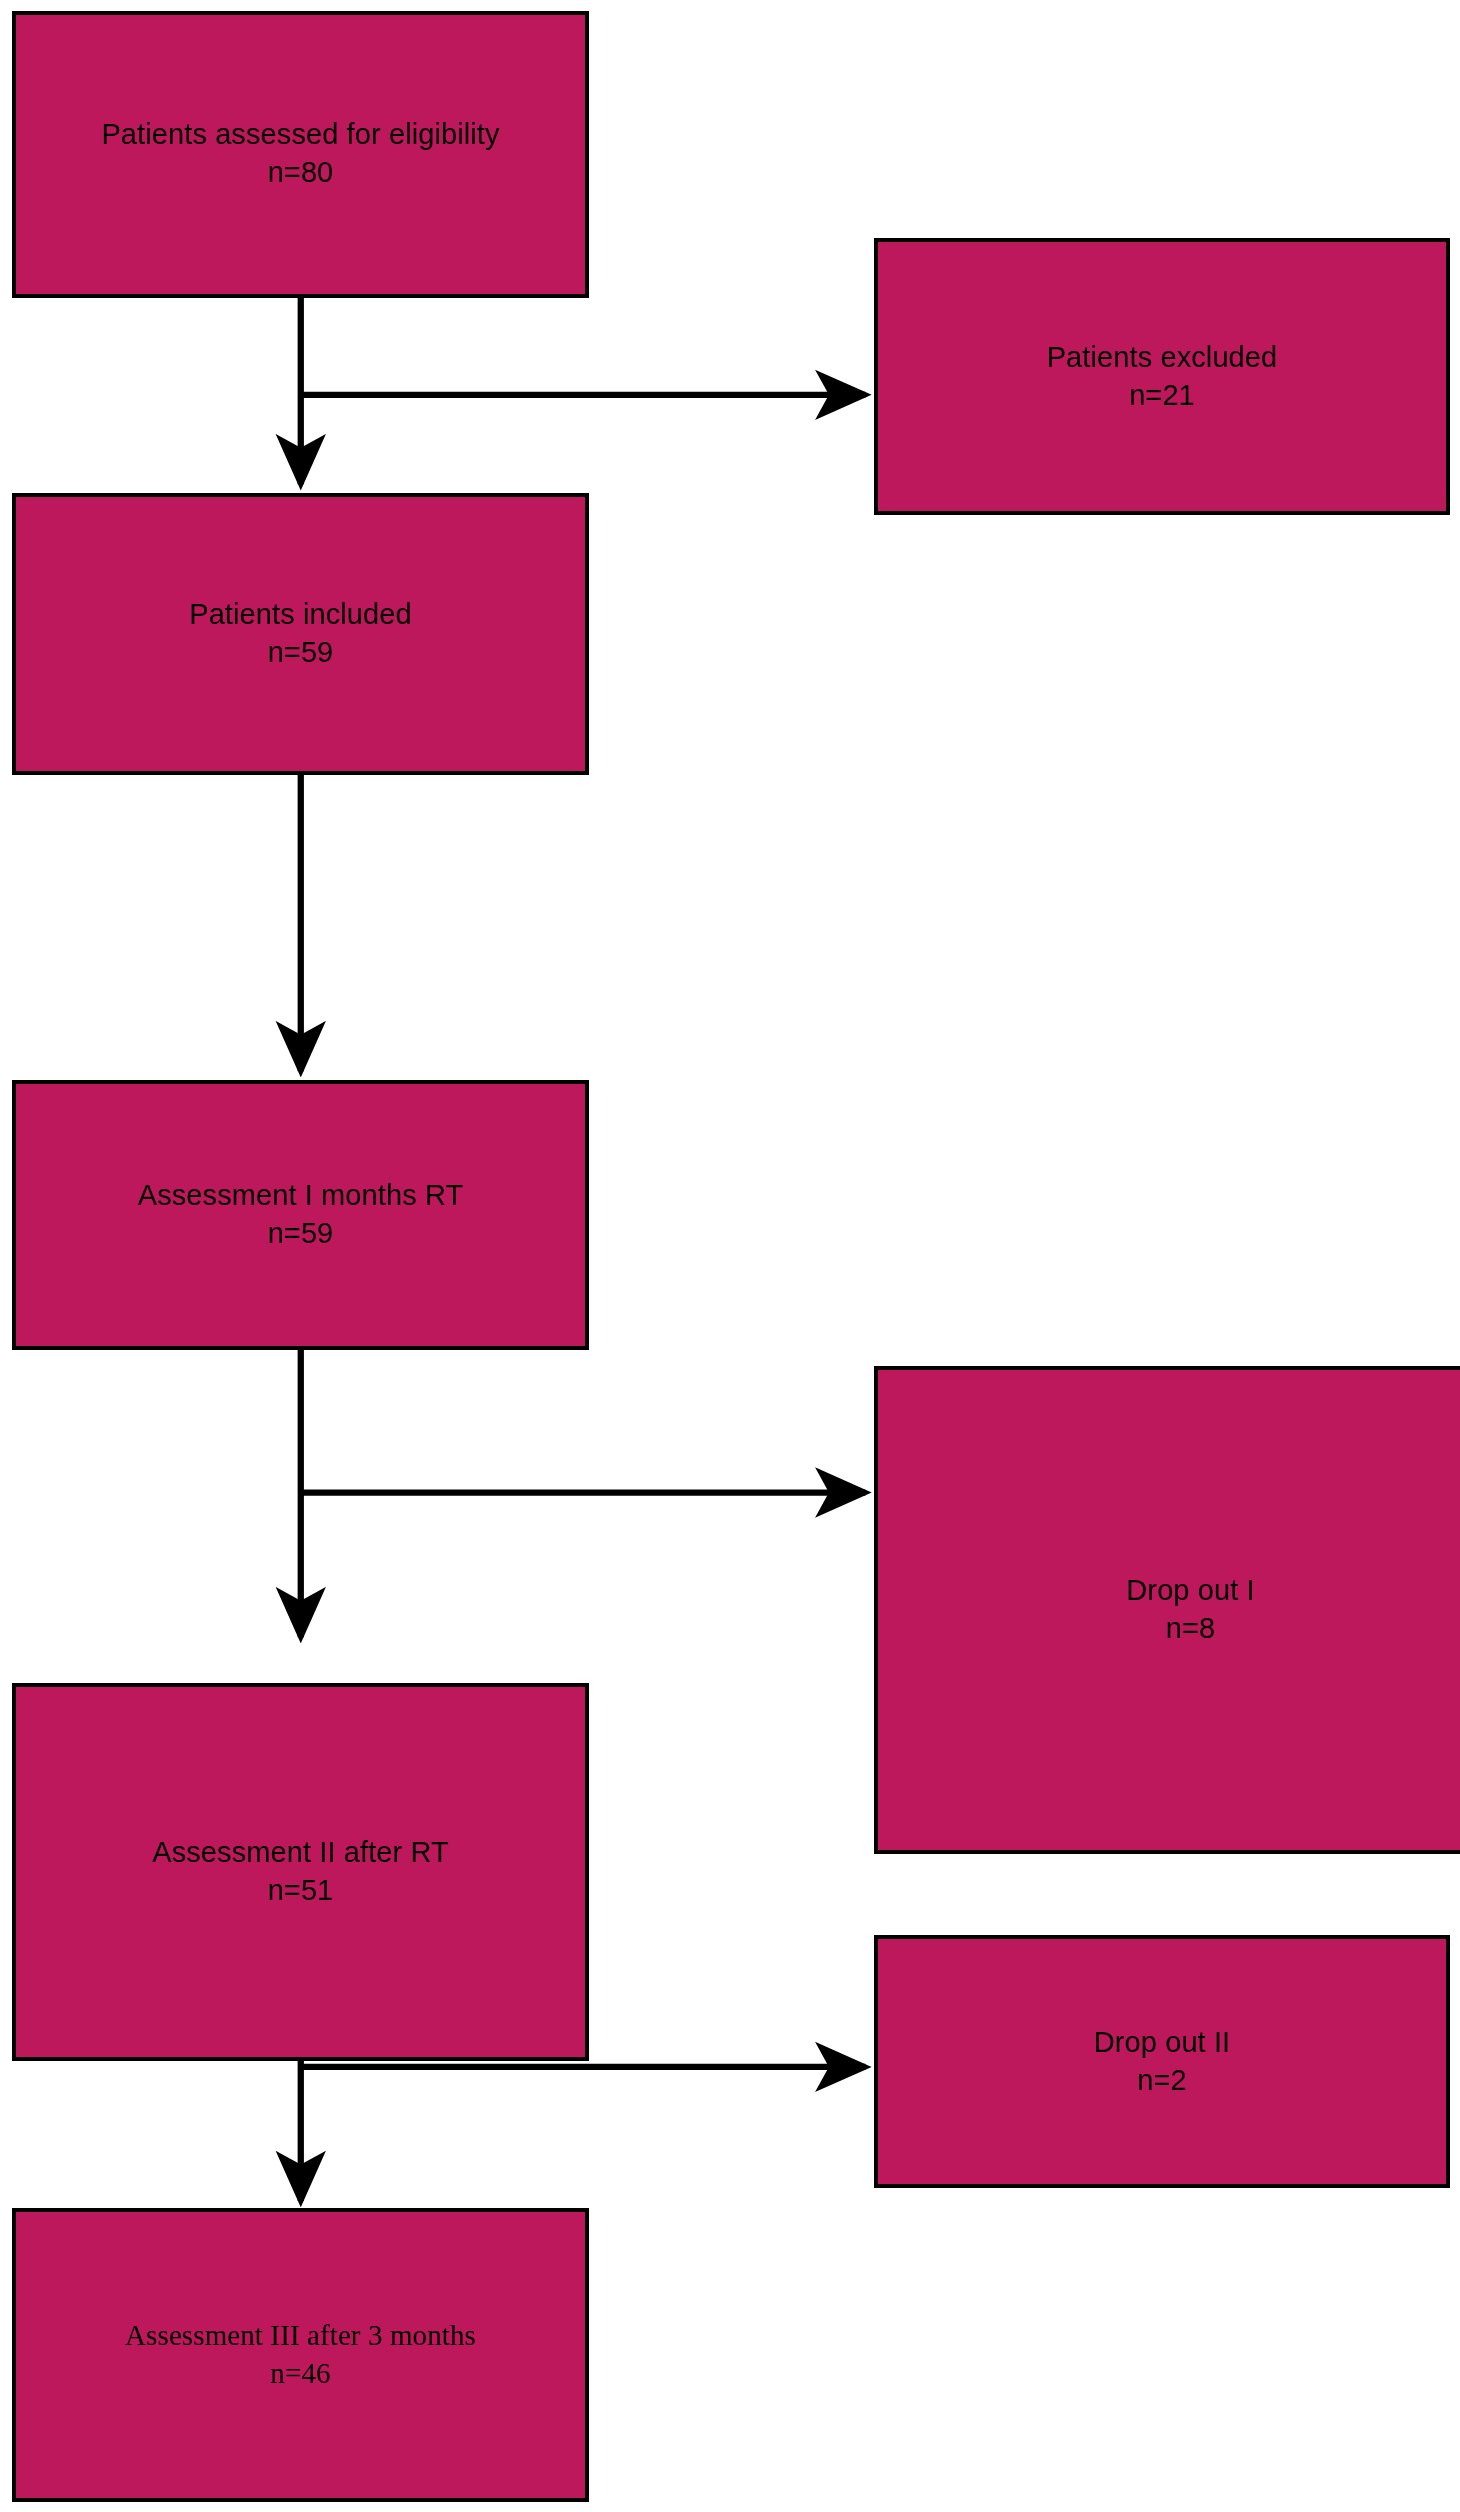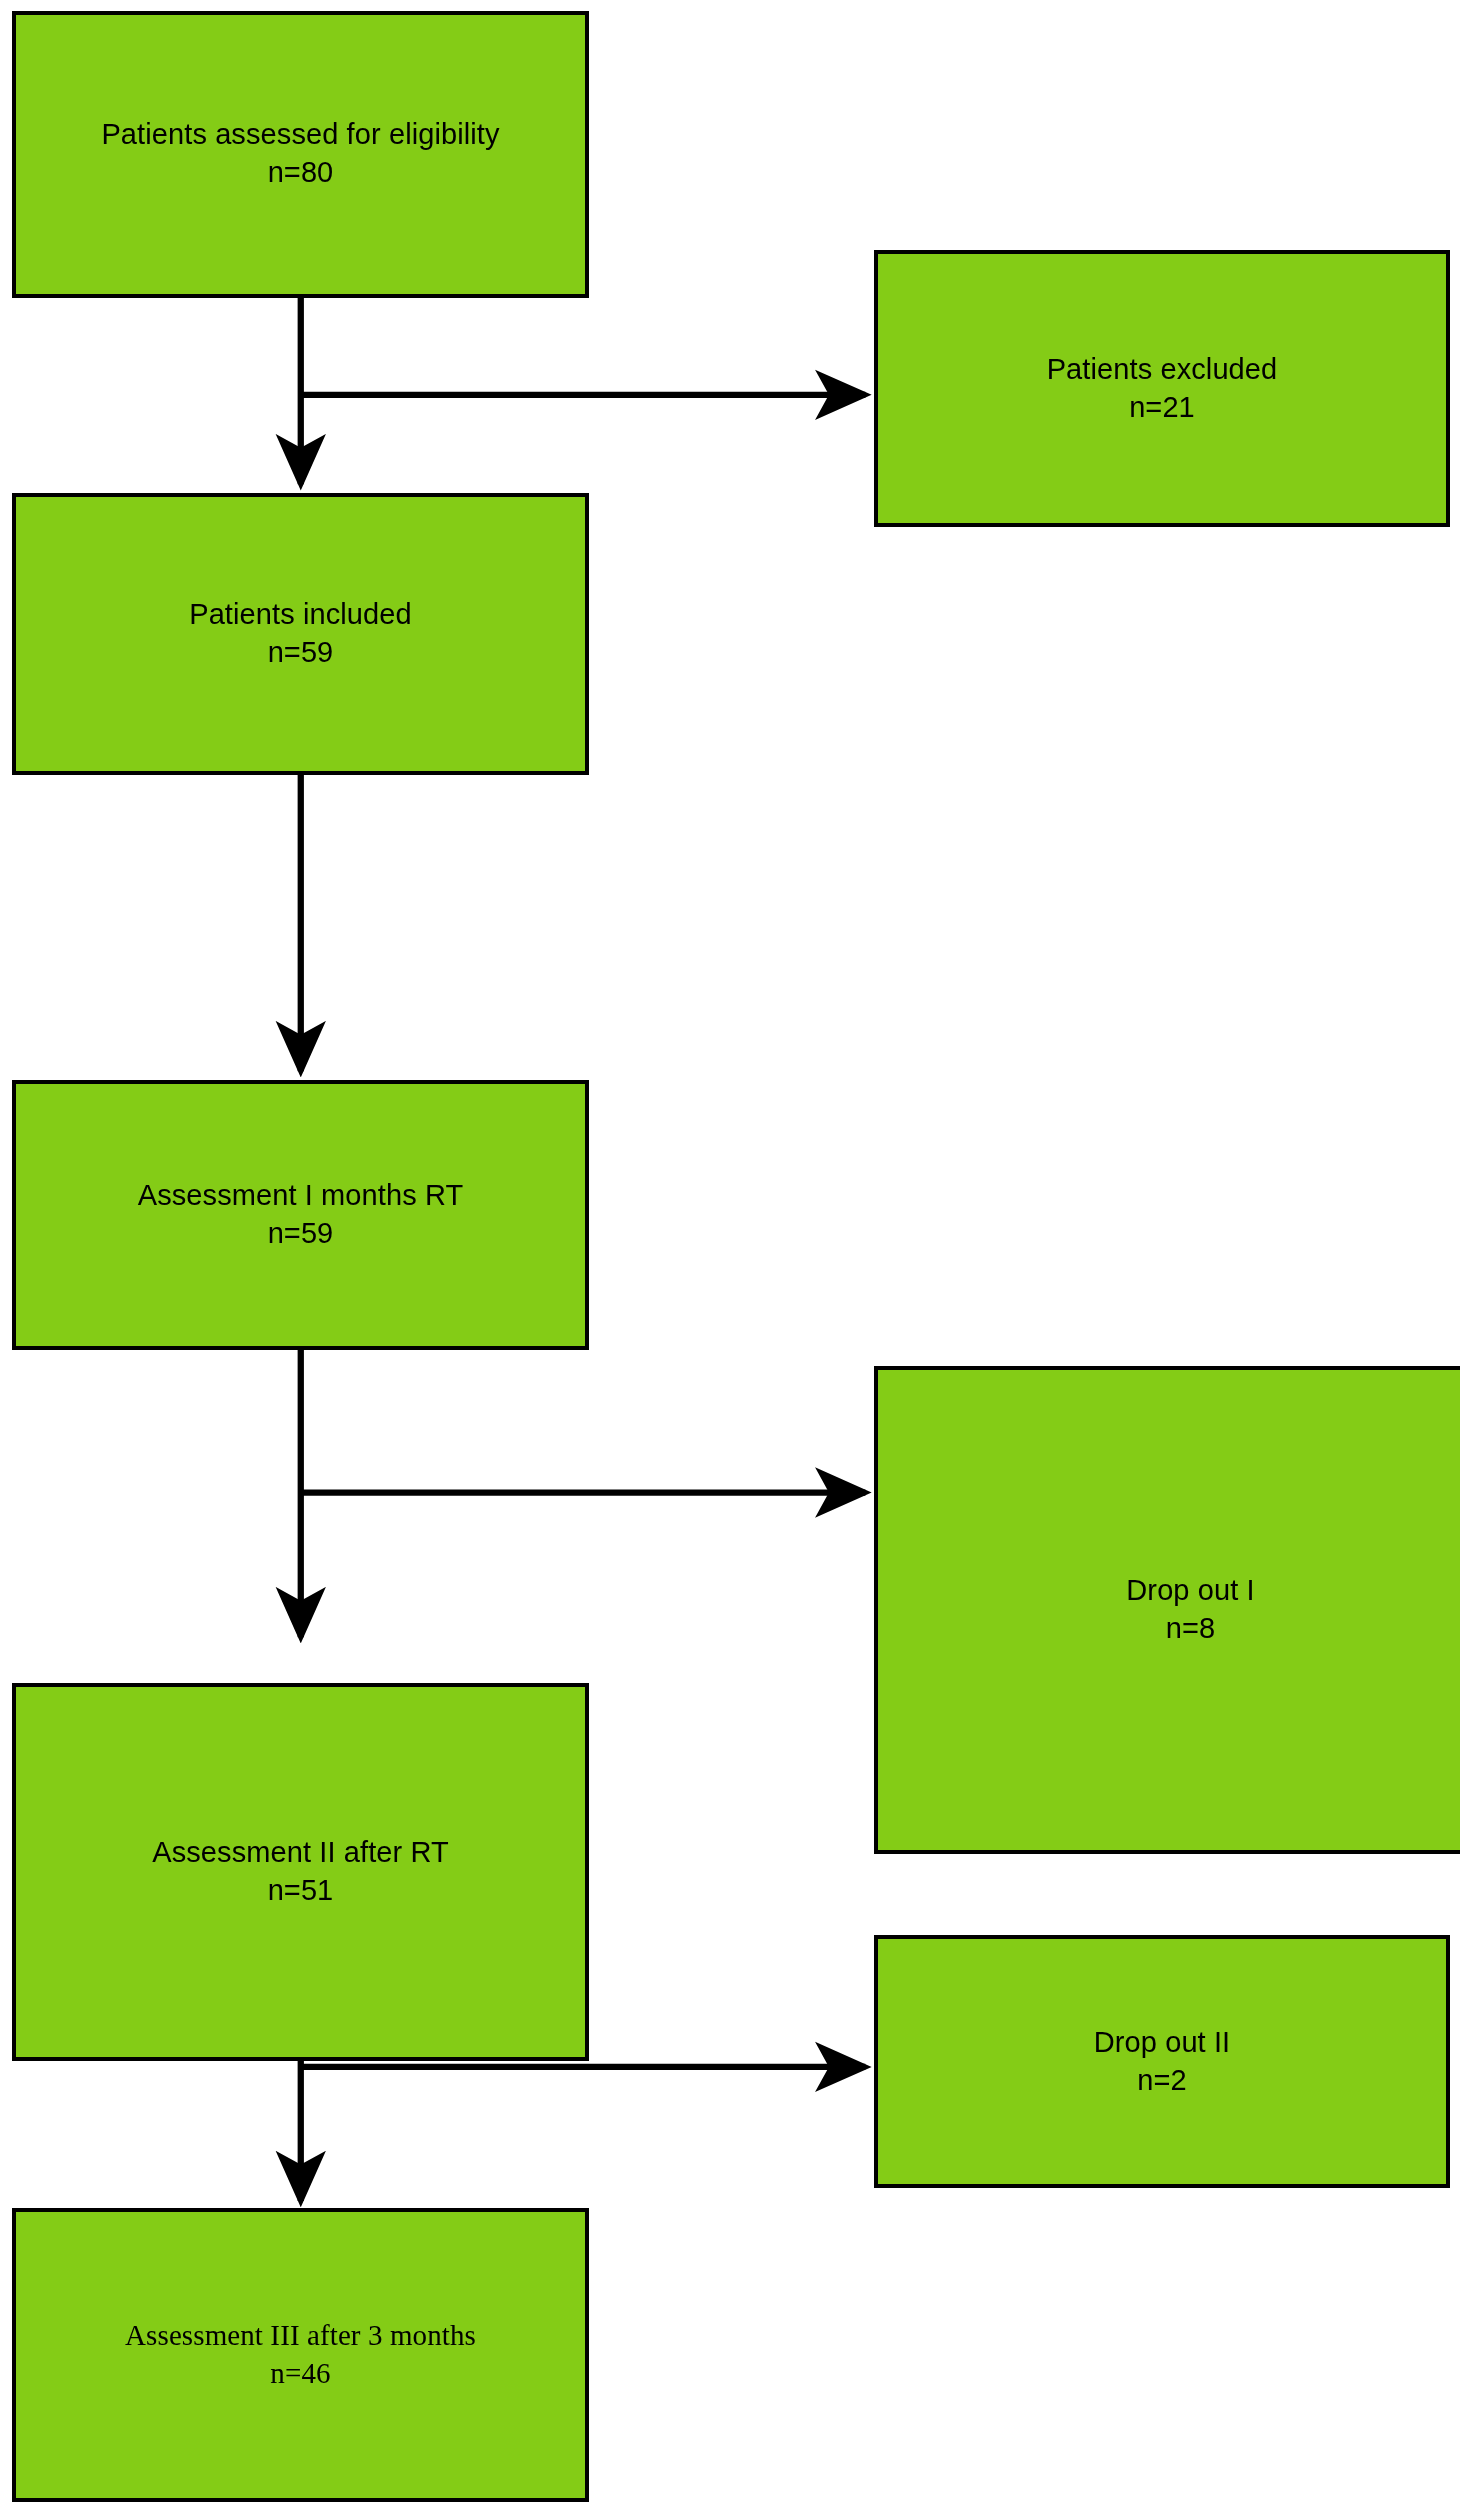--- a/index.html
+++ b/index.html
@@ -16,42 +16,42 @@
   }
   #flow-canvas {
     position: absolute;
     left: 0; top: 0;
     width: 1461px;
     height: 2512px;
   }
   .node-box {
     position: absolute;
     border: 4.2px solid #000000;
-    background: #84cc16;
+    background: #be185d;
     display: flex;
     flex-direction: column;
     align-items: center;
     justify-content: center;
     text-align: center;
     line-height: 1.30;
     font-size: 29px;
     font-weight: 400;
     letter-spacing: 0.1px;
     z-index: 2;
   }
   .node-label { display: block; white-space: nowrap; }
   .node-count { display: block; white-space: nowrap; }
 
   
   #box-eligibility      { left: 12px;  top: 10.5px;   width: 577px; height: 287px; }
   #box-included         { left: 12px;  top: 493px;  width: 577px; height: 282px; align-items: center; }
   #box-assessment-1     { left: 12px;  top: 1080px; width: 577px; height: 270px; }
   #box-assessment-2     { left: 12px;  top: 1646px; width: 577px; height: 378px; margin-top: 37px; }
   #box-assessment-3     { left: 12px;  top: 2208px; width: 577px; height: 294px; font-family: Liberation Serif, serif; }
-  #box-excluded         { left: 874px; top: 238px;  width: 576px; height: 277px; margin-top: 12px; }
+  #box-excluded         { left: 874px; top: 238px;  width: 576px; height: 277px; }
   #box-dropout-1        { left: 874px; top: 1366px; width: 633px; height: 488px; }
   #box-dropout-2        { left: 874px; top: 1935px; width: 576px; height: 253px; }
 
   .connector-svg {
     position: absolute;
     left: 0; top: 0;
     width: 1461px;
     height: 2512px;
     z-index: 1;
     pointer-events: none;

